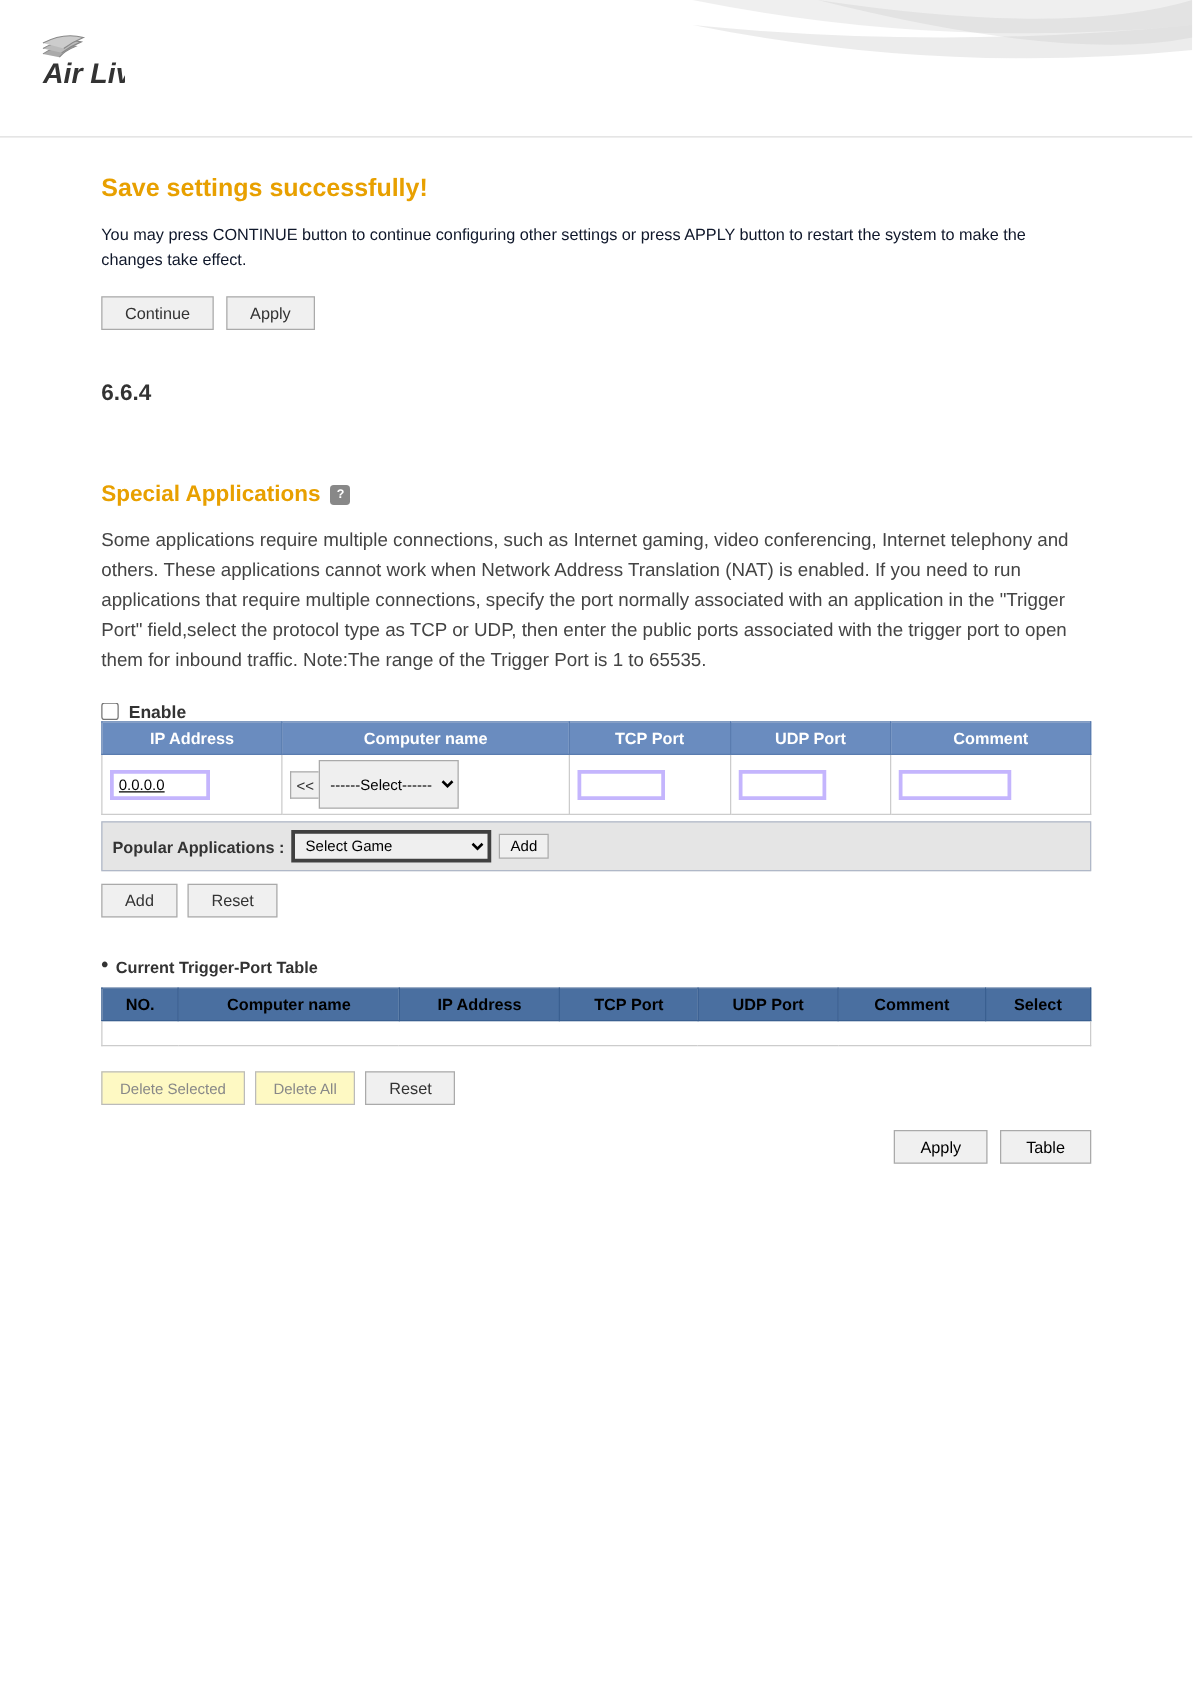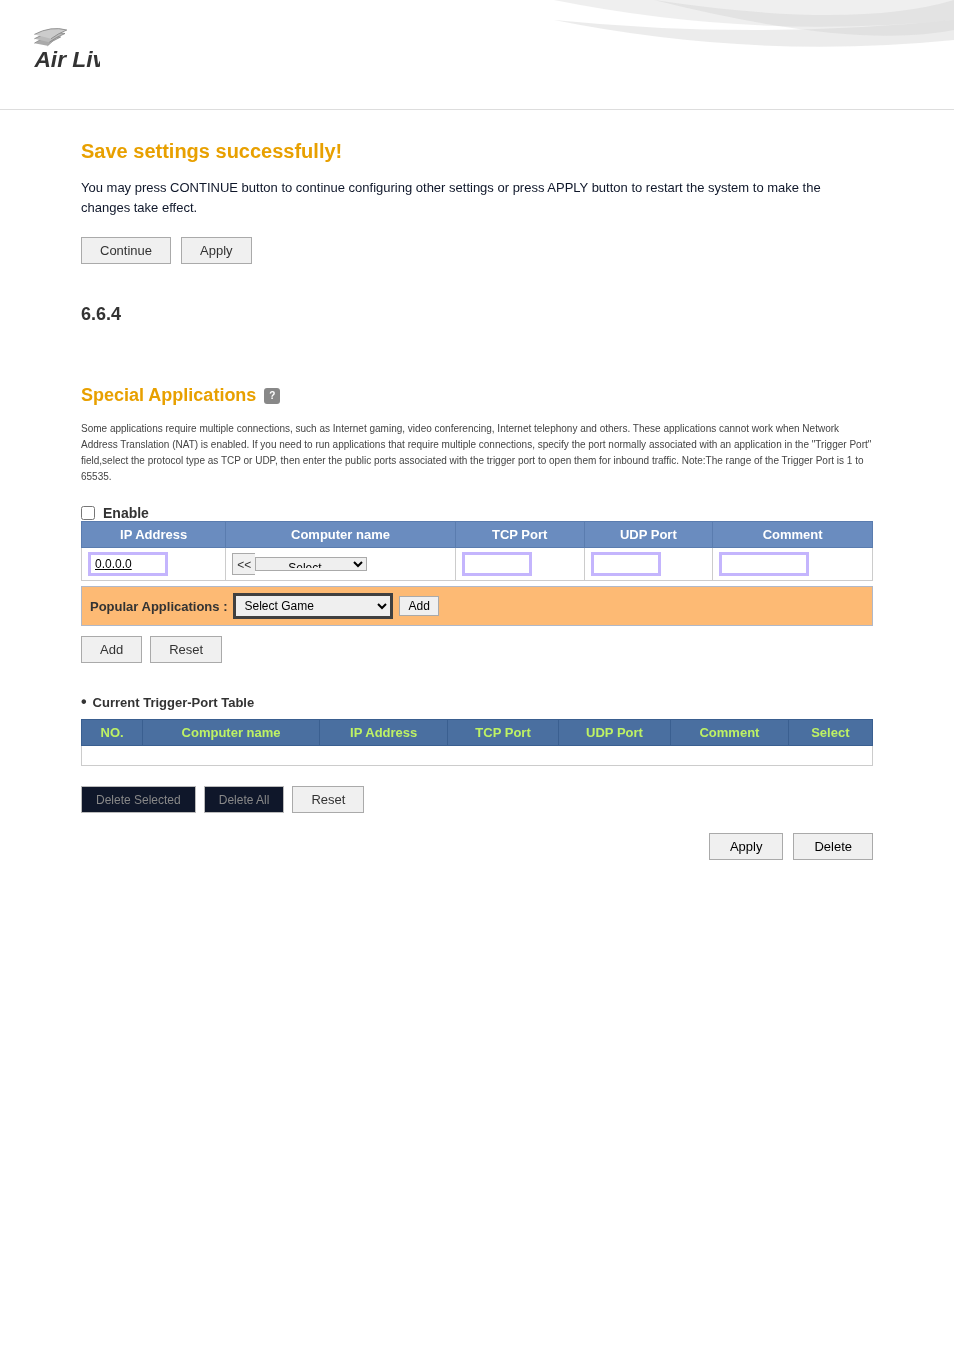--- a/index.html
+++ b/index.html
@@ -100,21 +100,21 @@
       height: 16px;
       background: #888;
       border-radius: 3px;
       color: #fff;
       font-size: 10px;
       text-align: center;
       line-height: 16px;
       cursor: pointer;
     }
     .description-text {
-      font-size: 10px;
+      font-size: 15px;
       color: #444;
       line-height: 1.6;
       margin-bottom: 20px;
     }
 
     
     .enable-row {
       display: flex;
       align-items: center;
       gap: 8px;
@@ -151,21 +151,21 @@
     .main-table input[type="text"] {
       border: 3px solid #c4b5fd;
       padding: 2px 4px;
       font-size: 12px;
       width: 90%;
       text-decoration: underline;
     }
 
     
     .popular-row {
-      background: #fdba74;
+      background: #e5e5e5;
       display: flex;
       align-items: center;
       padding: 6px 8px;
       gap: 6px;
       margin-bottom: 10px;
       border: 1px solid #b0b8c8;
     }
     .popular-label {
       font-weight: bold;
       font-size: 13px;
@@ -208,42 +208,42 @@
       color: #333;
       font-size: 16px;
     }
     .current-table {
       border-collapse: collapse;
       width: 100%;
       margin-bottom: 10px;
     }
     .current-table th {
       background: #4a6fa0;
-      color: #bef264;
+      color: #000000;
       padding: 5px 8px;
       text-align: center;
       font-size: 13px;
       border: 1px solid #3a5f90;
     }
     .current-table td {
       padding: 4px 8px;
       border: 1px solid #ccc;
       background: #fff;
     }
 
     
     .bottom-action-row {
       display: flex;
       gap: 8px;
       margin-bottom: 20px;
     }
     .btn-disabled {
       padding: 4px 14px;
       border: 1px solid #bbb;
-      background: #0f172a;
+      background: #fef9c3;
       cursor: default;
       font-size: 12px;
       color: #888;
     }
 
     .apply-cancel-row {
       display: flex;
       justify-content: flex-end;
       gap: 10px;
       margin-top: 20px;
@@ -275,21 +275,21 @@
       padding: 2px 4px;
       background: #f0f0f0;
       font-size: 12px;
       height: 22px;
       line-height: 18px;
     }
     .select-computer {
       border: 1px solid #aaa;
       padding: 2px 4px;
       font-size: 12px;
-      height: 14px;
+      height: 39px;
     }
   </style>
 </head>
 <body>
 
 <div class="header">
   <div class="logo">
     <svg class="logo-icon" viewBox="0 0 80 60">
 
       <path d="M5 25 Q20 15 35 18 Q25 22 20 28" stroke="#888" fill="#aaa" stroke-width="1"></path>
@@ -408,17 +408,17 @@
     </div>
 
     <div class="bottom-action-row">
       <button class="btn-disabled">Delete Selected</button>
       <button class="btn-disabled">Delete All</button>
       <button class="btn">Reset</button>
     </div>
 
     <div class="apply-cancel-row">
       <button class="btn-apply">Apply</button>
-      <button class="btn-cancel">Delete</button>
+      <button class="btn-cancel">Table</button>
     </div>
 
   </div>
 </div>
 
 </body></html>

